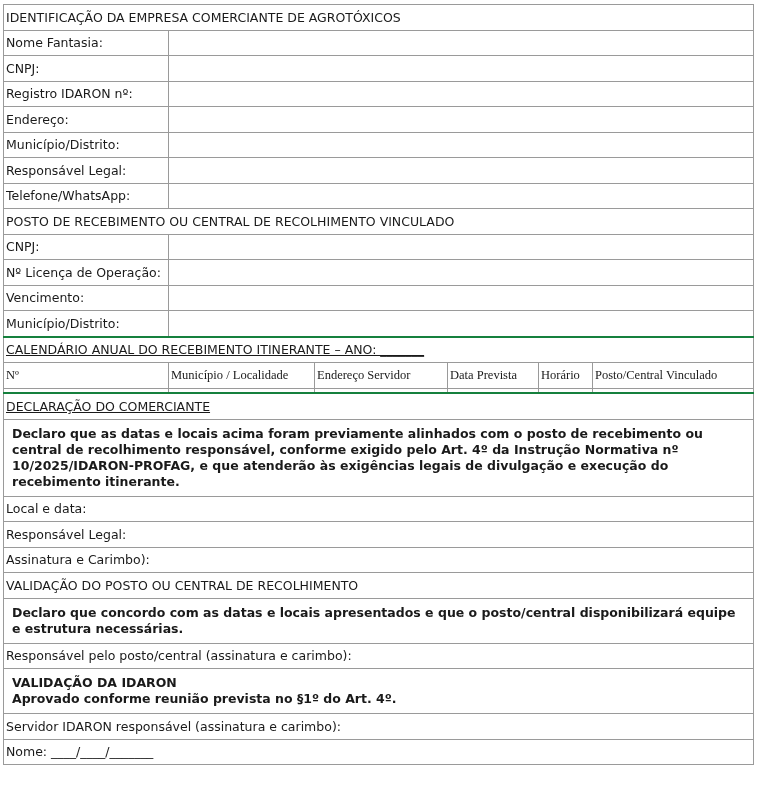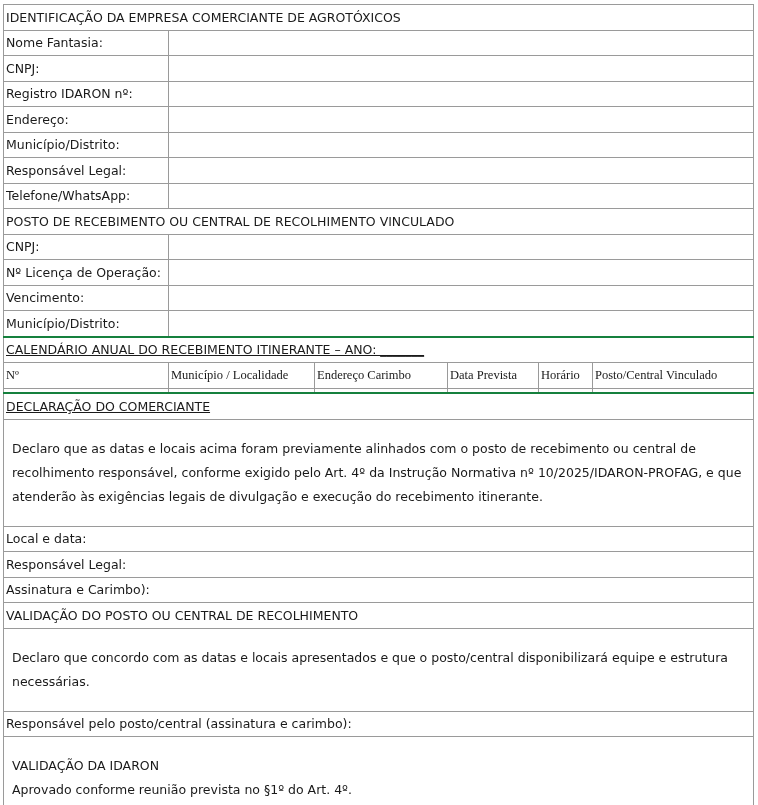--- a/index.html
+++ b/index.html
@@ -6,21 +6,21 @@
   body { width:758px; height:805px; overflow:hidden; position:relative;
          font-family:"DejaVu Sans", sans-serif; font-size:12.5px; color:#1a1a1a; }
   .frame { position:absolute; left:3px; top:4px; width:750px; }
   table { border-collapse:collapse; width:750px; table-layout:fixed; }
   td { border:1px solid #9a9a9a; padding:0 2px; text-align:left; vertical-align:middle;
        white-space:nowrap; overflow:hidden; }
   .sec td { height:24.5px; }
   .row td { height:24.5px; }
   .cal-head td { height:25px; font-size:12.5px;font-family:Liberation Serif, serif; }
   .cal-empty td { height:3px; padding:0; }
-  .para td { white-space:normal; line-height:24px; padding:17px 8px; }
+  .para td { white-space:normal; line-height:16px; padding:6px 8px;font-weight:bold; }
   .single td { height:24.5px;margin-top:36px; }
   .thick-top td { border-top:2px solid #15803d;text-decoration:underline; }
 </style>
 </head>
 <body>
 
 <div class="frame">
 
 <table>
   <colgroup>
@@ -84,21 +84,21 @@
           <td>Município/Distrito:</td>
           <td colspan="5"></td>
         </tr>
 
   <tr class="sec thick-top">
           <td colspan="6">CALENDÁRIO ANUAL DO RECEBIMENTO ITINERANTE – ANO: _______</td>
         </tr>
   <tr class="cal-head">
     <td>Nº</td>
     <td>Município / Localidade</td>
-    <td>Endereço Carimbo</td>
+    <td>Endereço Servidor</td>
     <td>Data Prevista</td>
     <td>Horário</td>
     <td>Posto/Central Vinculado</td>
   </tr>
   <tr class="cal-empty">
     <td></td>
           <td></td>
           <td></td>
           <td></td>
           <td></td>
@@ -131,18 +131,21 @@
           <td colspan="6">Responsável pelo posto/central (assinatura e carimbo):</td>
         </tr>
 
   <tr class="para">
           <td colspan="6">
     <div>VALIDAÇÃO DA IDARON</div>
     <div>Aprovado conforme reunião prevista no §1º do Art. 4º.</div>
   </td>
         </tr>
   <tr class="single">
+          <td colspan="6">Servidor IDARON responsável (assinatura e carimbo):</td>
+        </tr>
+  <tr class="single">
           <td colspan="6">Nome: ____/____/_______</td>
         </tr>
 </tbody>
     </table>
 
 </div>
 
 </body></html>

